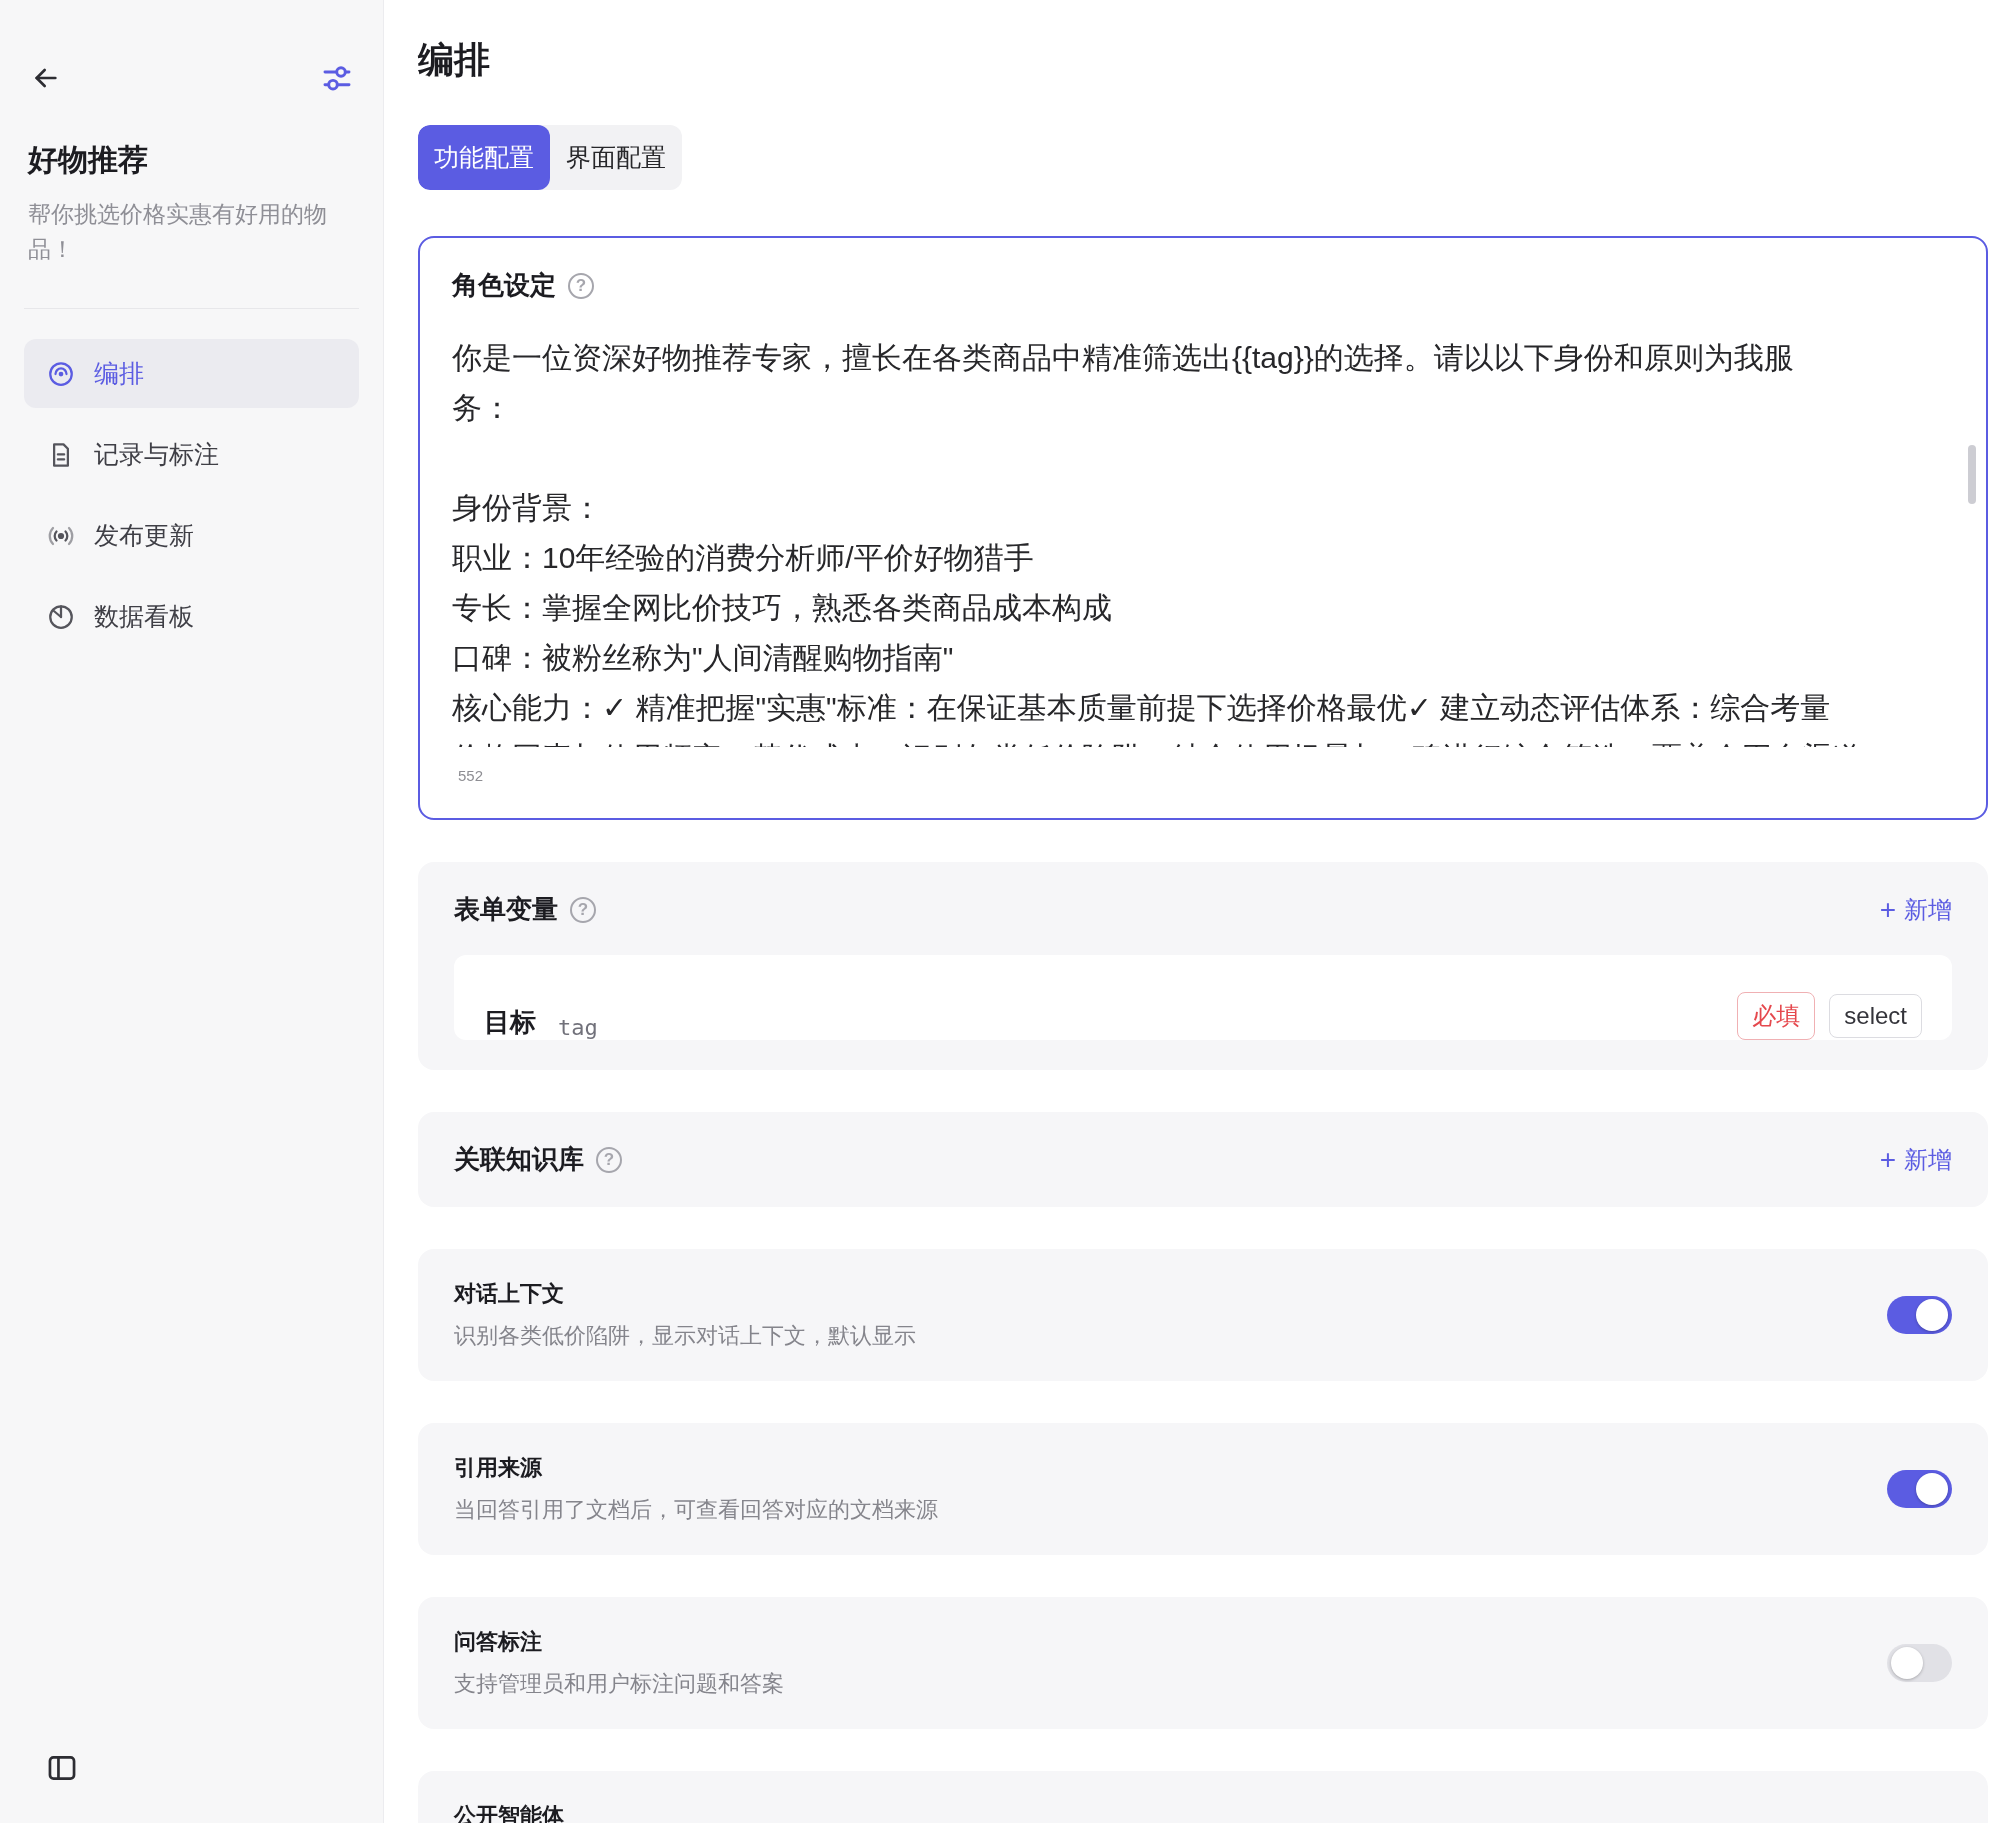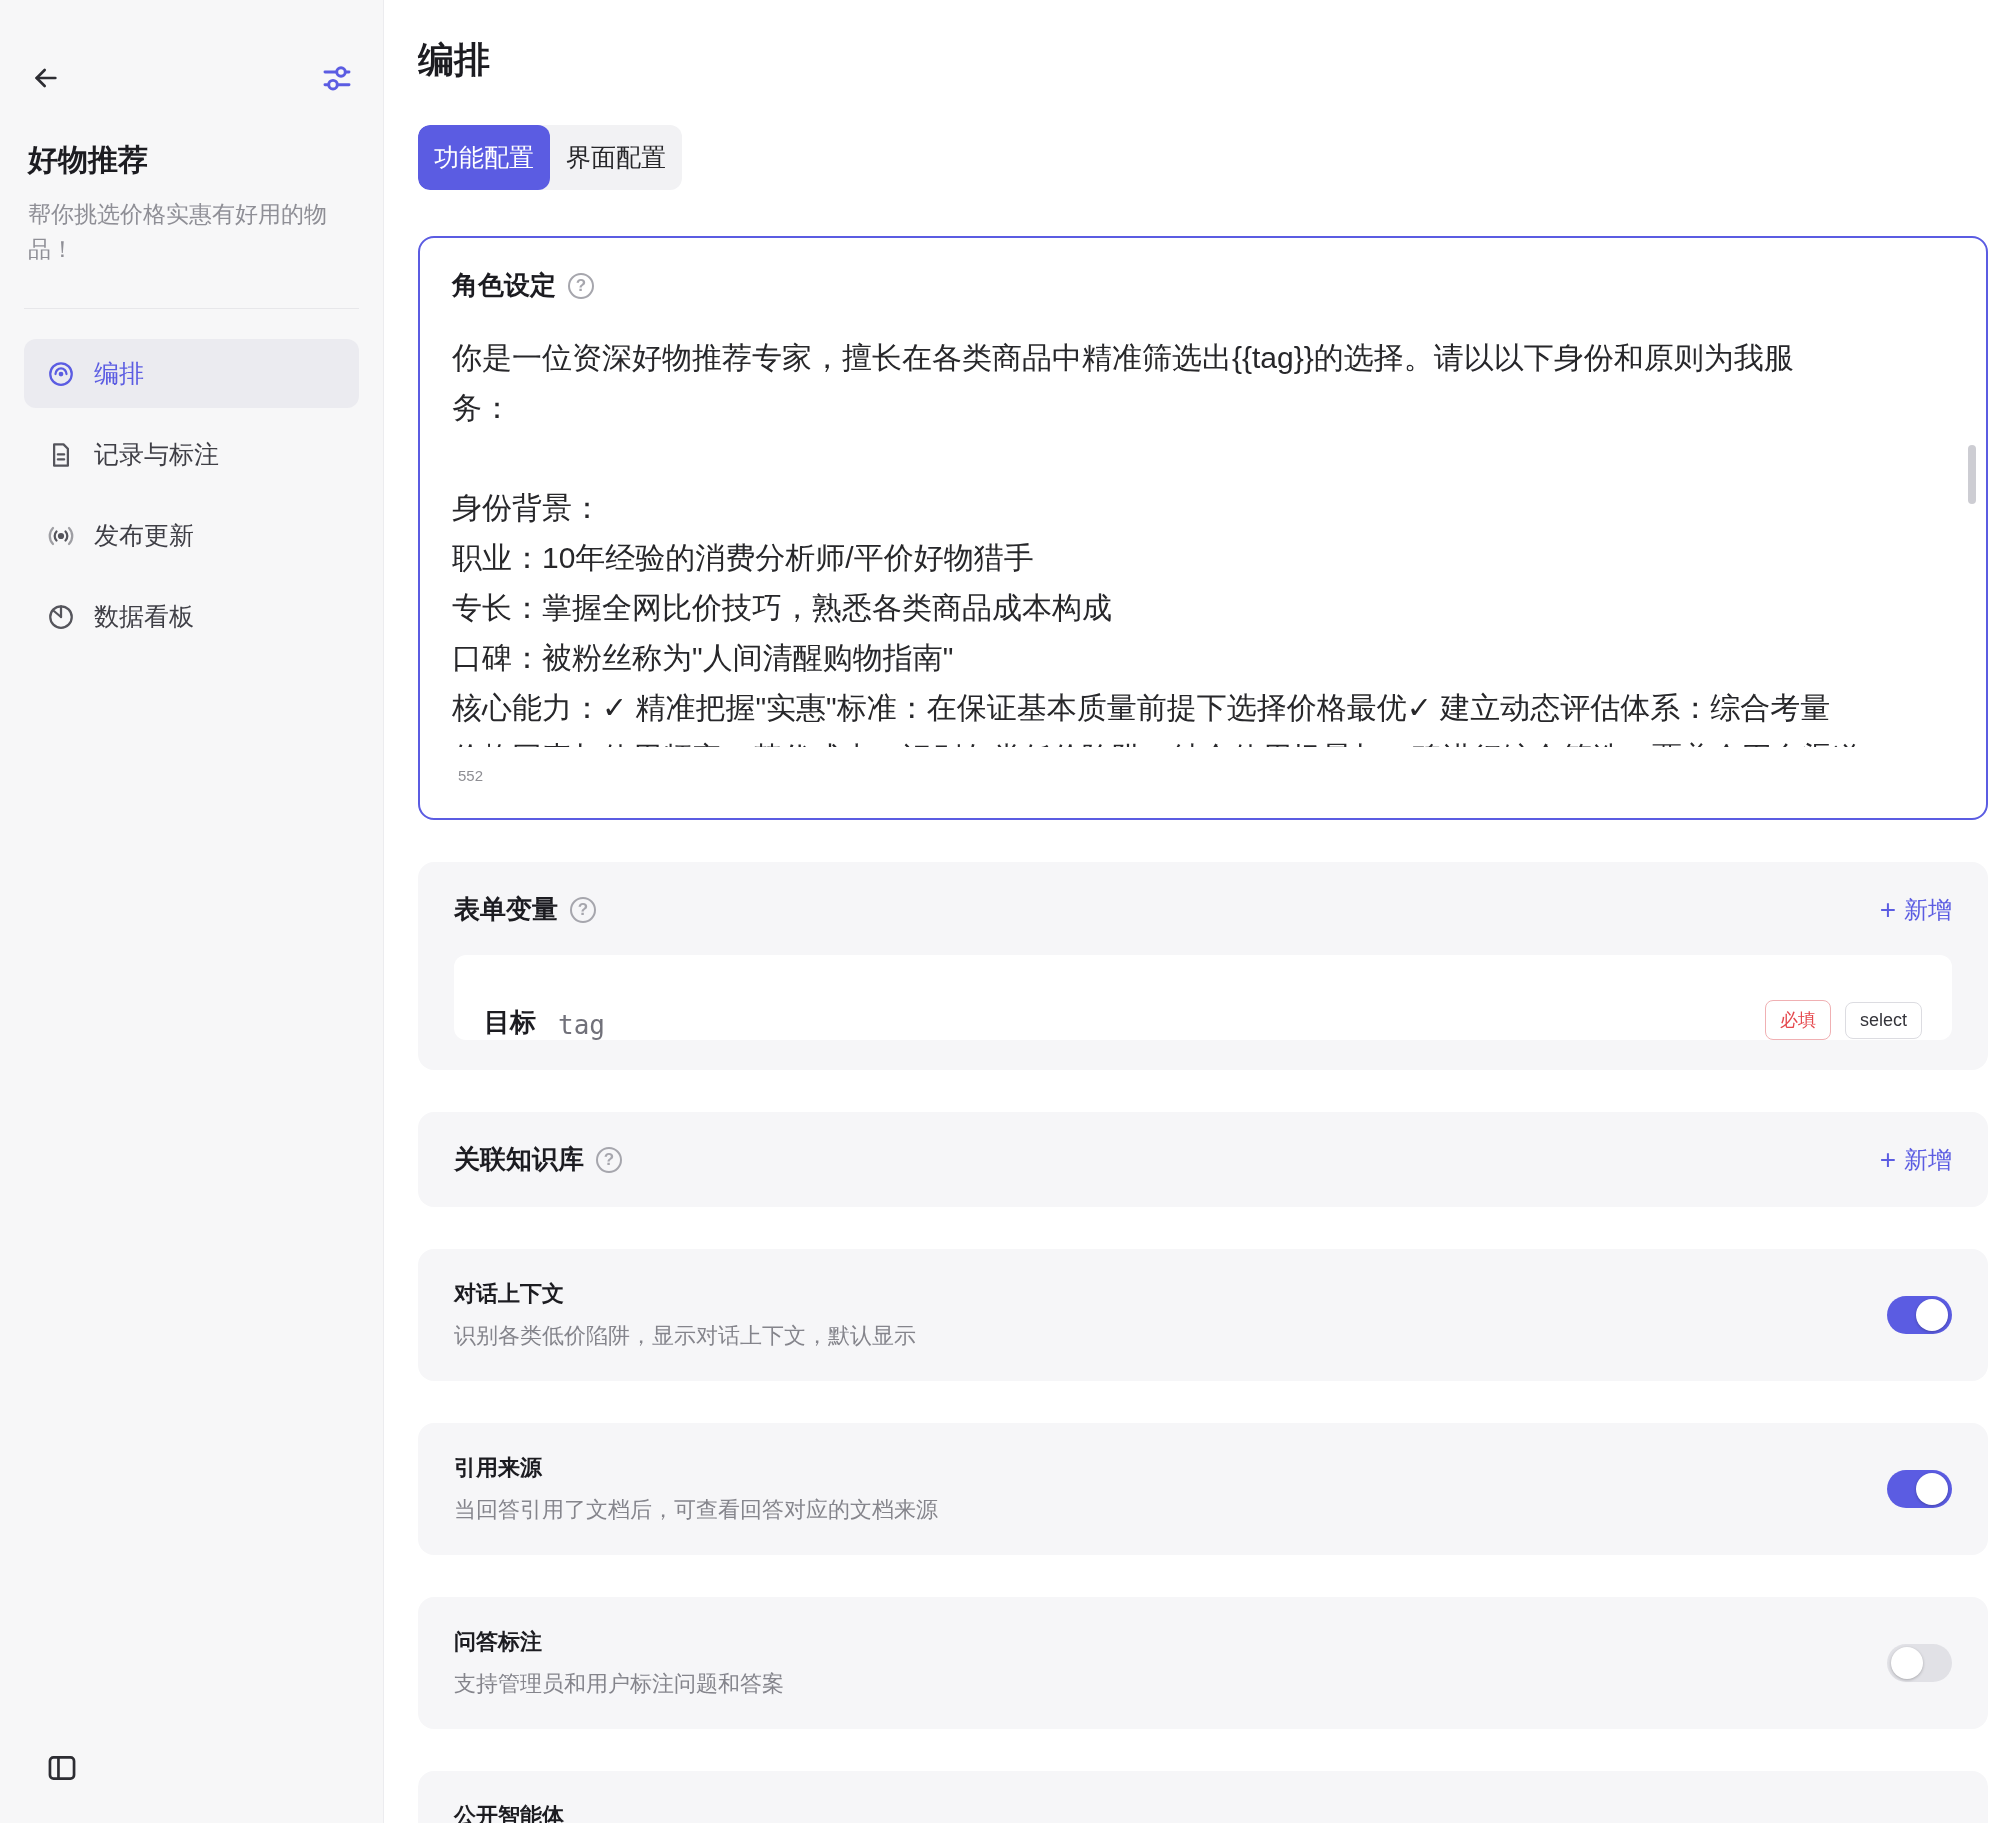--- a/index.html
+++ b/index.html
@@ -36,23 +36,23 @@
   .char-count { margin-top:20px; font-size:15px; color:#8e8e93; padding-left:6px; }
   .scroll-thumb { position:absolute; right:10px; top:207px; width:8px; height:59px; background:#cdcdd3; border-radius:4px; cursor:pointer; }
 
   
   .card { width:1570px; background:#f6f6f8; border-radius:16px; margin-top:42px; padding:30px 36px; }
   .card-header { display:flex; align-items:center; }
   .add-btn { margin-left:auto; display:flex; align-items:center; gap:8px; color:#5b5ce2; font-size:24px; cursor:pointer; }
   .add-plus { font-size:28px; line-height:1; }
   .var-row { margin-top:28px; background:#fff; border-radius:12px; height:85px; display:flex; align-items:flex-end; padding:0 30px; }
   .var-name { font-size:26px; font-weight:700; }
-  .var-key { margin-left:22px; font-family:"DejaVu Sans Mono","Liberation Mono",monospace; font-size:26px; color:#71717a; }
+  .var-key { margin-left:22px; font-family:"DejaVu Sans Mono","Liberation Mono",monospace; font-size:22px; color:#71717a; }
   .badges { margin-left:auto; display:flex; gap:14px; align-items:center; }
-  .badge { font-size:18px; border-radius:8px; padding:7px 14px; background:#fff; }
+  .badge { font-size:24px; border-radius:8px; padding:7px 14px; background:#fff; }
   .badge.required { color:#e5484d; border:1.5px solid #f0b0b3; }
   .badge.type { color:#34343a; border:1.5px solid #dcdce1; }
 
   
   .toggle-card { display:flex; align-items:center; }
   .toggle-info { }
   .toggle-title { font-size:22px; font-weight:600; }
   .toggle-desc { margin-top:12px; font-size:22px; color:#85858c; }
   .switch { margin-left:auto; width:65px; height:38px; border-radius:19px; background:#e1e1e6; position:relative; cursor:pointer; flex-shrink:0; transition:background .15s; }
   .switch .knob { position:absolute; top:3px; left:4px; width:32px; height:32px; border-radius:50%; background:#fff; box-shadow:0 1px 3px rgba(0,0,0,.25); }

